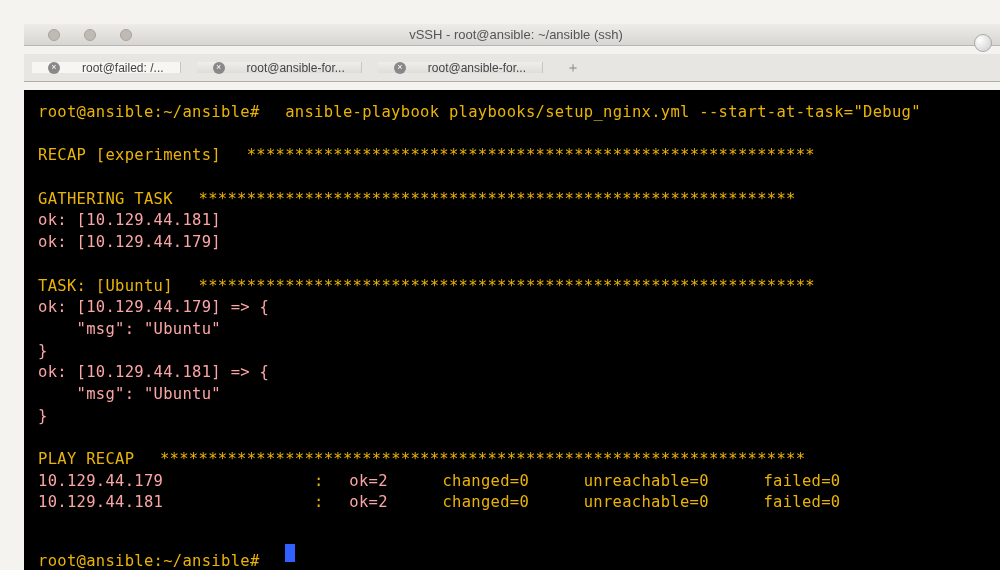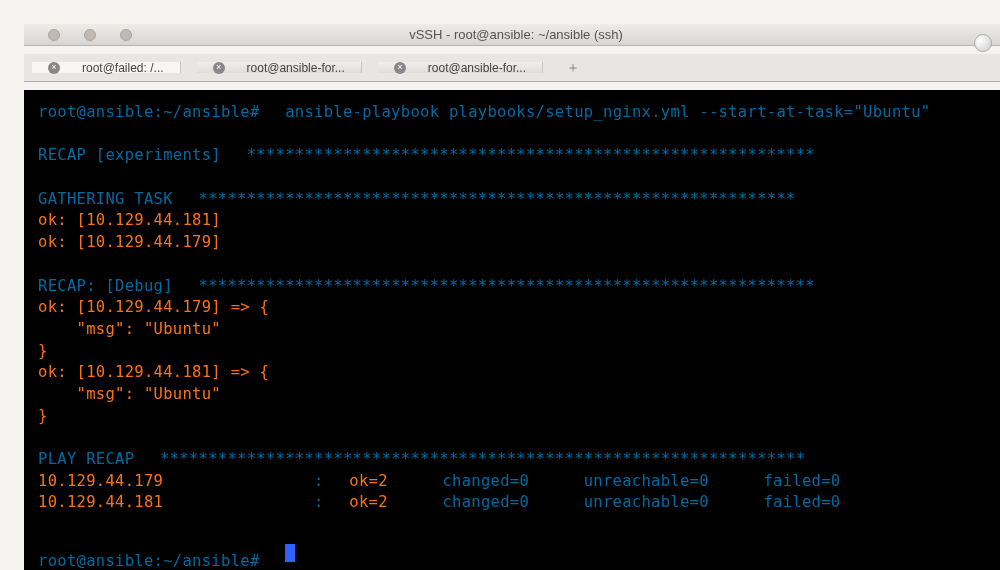--- a/index.html
+++ b/index.html
@@ -96,22 +96,22 @@
       color: #fff;
       font-family: "Menlo", "Monaco", "Consolas", monospace;
       font-size: 15.5px;
       line-height: 1.4;
       padding: 12px 6px;
       height: calc(570px - 22px - 28px);
       overflow: hidden;
       white-space: pre;
       letter-spacing: 0.3px;
     }
-    .g { color: #f97316; }
-    .w { color: #0369a1; }
+    .g { color: #fca5a5; }
+    .w { color: #eab308; }
     .cursor {
       display: inline-block;
       width: 10px;
       height: 18px;
       background: #3060ff;
       vertical-align: text-bottom;
     }
   </style>
 </head>
 <body>
@@ -135,29 +135,29 @@
     <span class="tab-close">×</span>
     <span>root@ansible-for...</span>
   </div>
   <div class="tab">
     <span class="tab-close">×</span>
     <span>root@ansible-for...</span>
   </div>
   <div class="tab-add">＋</div>
 </div>
 
-<div class="terminal"><span class="w">root@ansible:~/ansible#</span> <span class="w">ansible-playbook playbooks/setup_nginx.yml --start-at-task="Ubuntu"</span>
+<div class="terminal"><span class="w">root@ansible:~/ansible#</span> <span class="w">ansible-playbook playbooks/setup_nginx.yml --start-at-task="Debug"</span>
 
 <span class="w">RECAP [experiments]</span> <span class="w">***********************************************************</span>
 
 <span class="w">GATHERING TASK</span> <span class="w">**************************************************************</span>
 <span class="g">ok: [10.129.44.181]</span>
 <span class="g">ok: [10.129.44.179]</span>
 
-<span class="w">RECAP: [Debug]</span> <span class="w">****************************************************************</span>
+<span class="w">TASK: [Ubuntu]</span> <span class="w">****************************************************************</span>
 <span class="g">ok: [10.129.44.179] =&gt; {</span>
 <span class="g">    "msg": "Ubuntu"</span>
 <span class="g">}</span>
 <span class="g">ok: [10.129.44.181] =&gt; {</span>
 <span class="g">    "msg": "Ubuntu"</span>
 <span class="g">}</span>
 
 <span class="w">PLAY RECAP</span> <span class="w">*******************************************************************</span>
 <span class="g">10.129.44.179</span>              <span class="w">:</span> <span class="g">ok=2</span>    <span class="w">changed=0</span>    <span class="w">unreachable=0</span>    <span class="w">failed=0</span>
 <span class="g">10.129.44.181</span>              <span class="w">:</span> <span class="g">ok=2</span>    <span class="w">changed=0</span>    <span class="w">unreachable=0</span>    <span class="w">failed=0</span>

